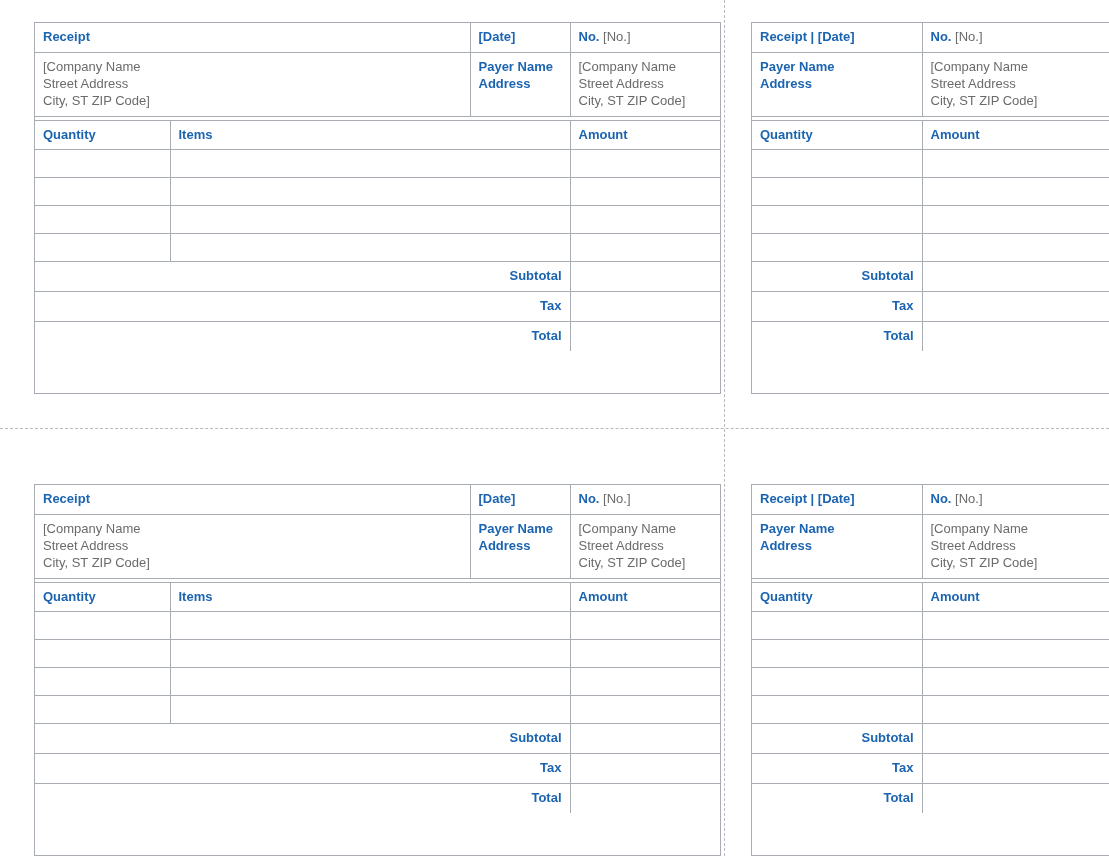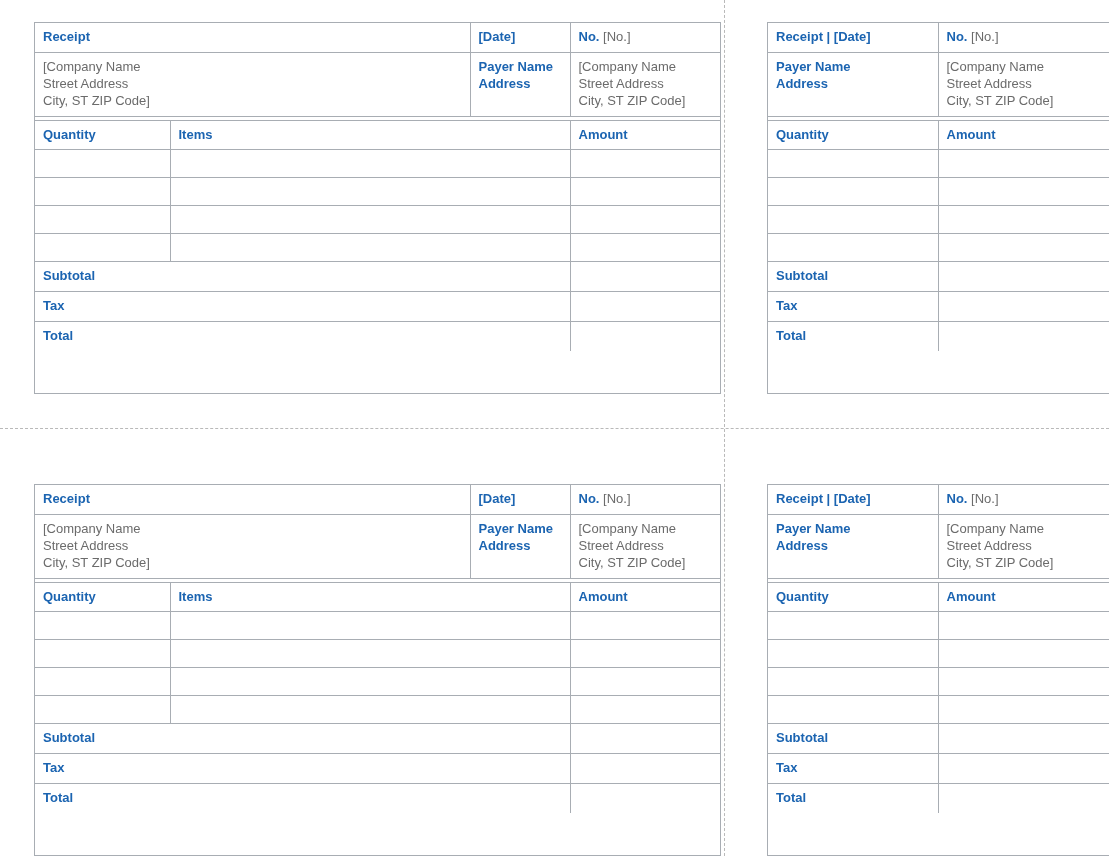--- a/index.html
+++ b/index.html
@@ -13,21 +13,21 @@
   }
   .page {
     width: 1109px;
     height: 856px;
     position: relative;
   }
   .quad {
     display: grid;
     grid-template-columns: 687px 370px;
     grid-template-rows: 1fr 1fr;
-    column-gap: 46px;
+    column-gap: 30px;
     padding: 22px 0 0 34px;
     width: 1109px;
     height: 856px;
   }
   
   .vline {
     position: absolute;
     top: 0;
     bottom: 0;
     left: 724px;
@@ -59,21 +59,21 @@
     padding: 6px 8px;
     vertical-align: top;
     height: 28px;
     line-height: 1.3;
   }
   td:last-child { border-right: none; margin-left: 37px; }
   tr.last td { border-bottom: none; }
 
   .lbl { color: #1b64b1; font-weight: 700; }
   .placeholder { color: #6b6b6b; }
-  .tr { text-align: left; }
+  .tr { text-align: right; }
   .thickdiv td {
     padding: 0;
     height: 4px;
     background: #fff;
     border-right: none;
     border-bottom: 1px solid #a8adb3;
   }
 
   
   .big col.c1 { width: 135px; }

